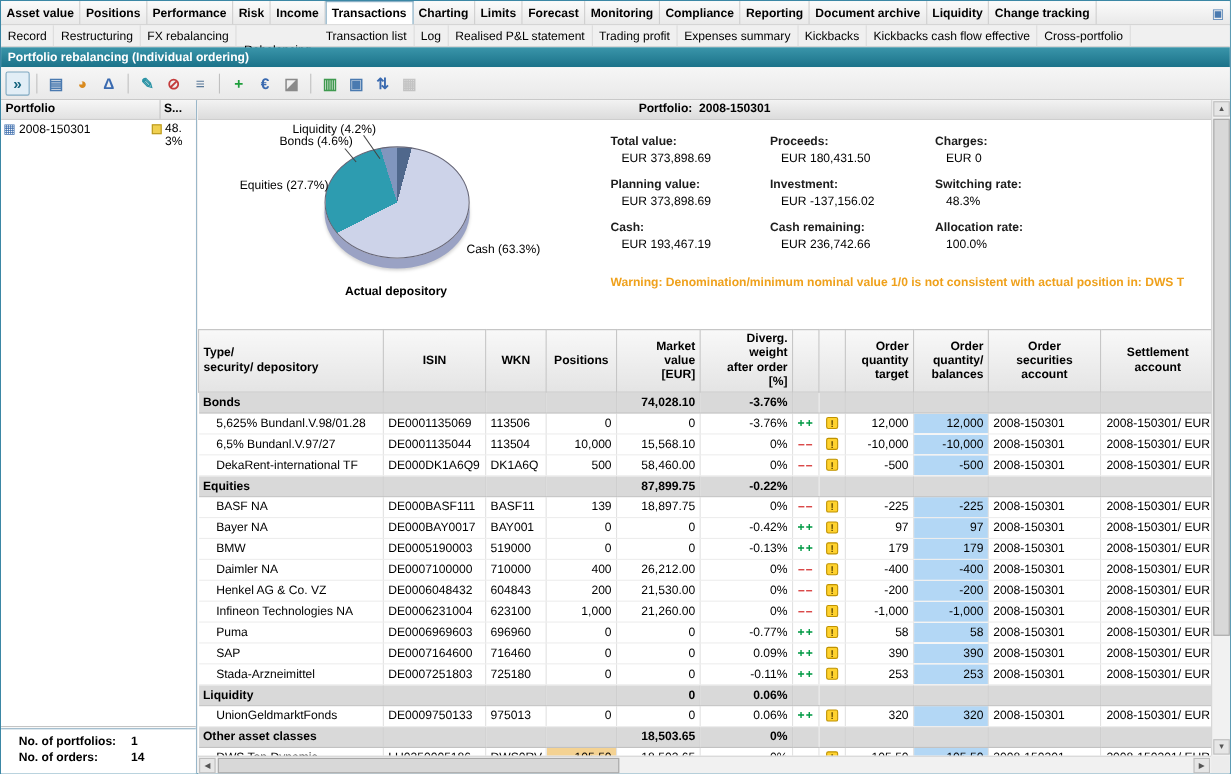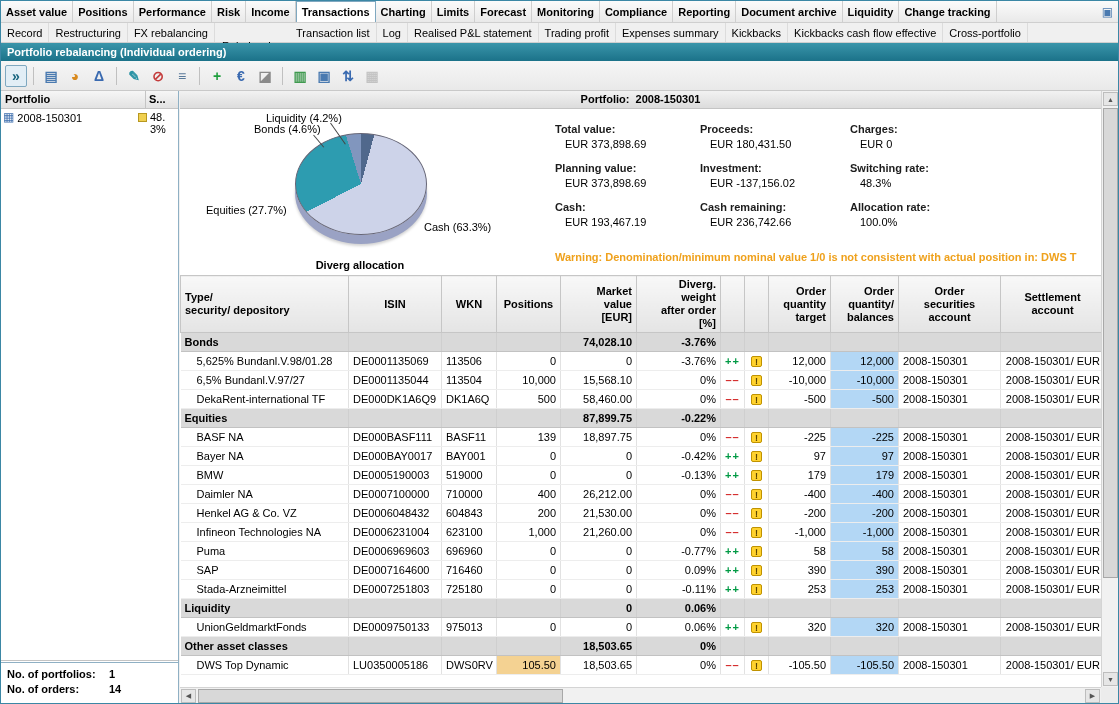--- a/index.html
+++ b/index.html
@@ -38,37 +38,37 @@
   .sb-header { height:18px; display:flex; font-weight:700; background:linear-gradient(#f6f6f6,#e2e2e2); border-bottom:1px solid #c4c4c4; }
   .sb-h-portfolio { flex:1; padding:2px 4px; border-right:1px solid #c4c4c4; }
   .sb-h-s { width:32px; padding:2px 3px; overflow:hidden; }
   .sb-body { position:absolute; top:18px; left:0; right:0; bottom:42px; overflow:hidden; border-bottom:1px solid #c4c4c4; background:#fff; }
   .sb-row { display:flex; align-items:flex-start; gap:3px; padding:2px 2px; cursor:default; }
   .sb-icon { color:#3f6fae; font-size:12px; line-height:12px; }
   .sb-name { flex:1; padding-top:1px; }
   .sb-swatch { width:9px; height:9px; background:#f0d050; border:1px solid #b89820; margin-top:2px; }
   .sb-share { width:26px; word-break:break-all; line-height:12px; }
   .sidebar-stats { position:absolute; left:0; right:0; bottom:0; height:41px; background:#fff;
-                   border-top:1px solid #8fb0c4; padding:5px 6px; }
+                   border-top:1px solid #8fb0c4; padding:5px 16px; }
   .stat-row { display:flex; height:15px; font-weight:700; }
   .stat-label { width:102px; }
 
   
   .main { position:absolute; left:179px; top:90px; right:0; bottom:0; background:#fff; }
   .main-inner { position:absolute; left:0; top:0; right:17px; bottom:16px; overflow:hidden; }
   .portfolio-header { height:18px; line-height:17px; text-align:center; font-weight:700; white-space:pre;
                       background:linear-gradient(#f2f2f2,#dcdcdc); border-bottom:1px solid #c4c4c4; }
-  .top-section { position:relative; height:166px; background:#fff; }
+  .top-section { position:relative; height:190px; background:#fff; }
 
   .pie { position:absolute; left:115px; top:24px; width:132px; height:102px; border-radius:50%;
          border:1px solid #667; box-shadow:0 9px 0 #9aa2c4, 0 11px 3px rgba(0,0,0,.18); }
   .pie-label { position:absolute; white-space:nowrap; }
   .lbl-liquidity { left:86px; top:3px; }
   .lbl-bonds { left:74px; top:14px; }
-  .lbl-equities { left:26px; top:54px;margin-top:41px; }
+  .lbl-equities { left:38px; top:54px; }
   .lbl-cash { left:244px; top:112px; }
   .pie-caption { position:absolute; left:55px; top:150px; width:250px; text-align:center; font-weight:700; }
   .leader { position:absolute; width:1px; background:#444; transform-origin:top center; }
   .leader-1 { left:150px; top:14px; height:26px; transform:rotate(-35deg); }
   .leader-2 { left:133px; top:26px; height:16px; transform:rotate(-40deg); }
 
   .summary-grid { position:absolute; left:375px; top:14px; right:8px; display:grid;
                   grid-template-columns:145px 150px 1fr; row-gap:3px; }
   .sum-label { font-weight:700; color:#1c1c1c; }
   .sum-value { padding:3px 0 9px 10px; }
@@ -201,21 +201,21 @@
       <div class="portfolio-header">Portfolio:  2008-150301</div>
 
       <div class="top-section">
         <div class="pie" style="background: conic-gradient(rgb(80, 104, 140) 0%, rgb(80, 104, 140) 4.2%, rgb(205, 211, 233) 4.2%, rgb(205, 211, 233) 67.5%, rgb(45, 156, 176) 67.5%, rgb(45, 156, 176) 95.2%, rgb(129, 150, 190) 95.2%, rgb(129, 150, 190) 99.8%);"></div>
         <div class="leader leader-1"></div>
         <div class="leader leader-2"></div>
         <div class="pie-label lbl-liquidity">Liquidity (4.2%)</div>
         <div class="pie-label lbl-bonds">Bonds (4.6%)</div>
         <div class="pie-label lbl-equities">Equities (27.7%)</div>
         <div class="pie-label lbl-cash">Cash (63.3%)</div>
-        <div class="pie-caption">Diverg allocation</div>
+        <div class="pie-caption">Actual depository</div>
 
         <div class="summary-grid">
 
         <div class="sum-cell">
               <div class="sum-label">Total value:</div>
               <div class="sum-value">EUR  373,898.69</div>
             </div>
             <div class="sum-cell">
               <div class="sum-label">Proceeds:</div>
               <div class="sum-value">EUR  180,431.50</div>

